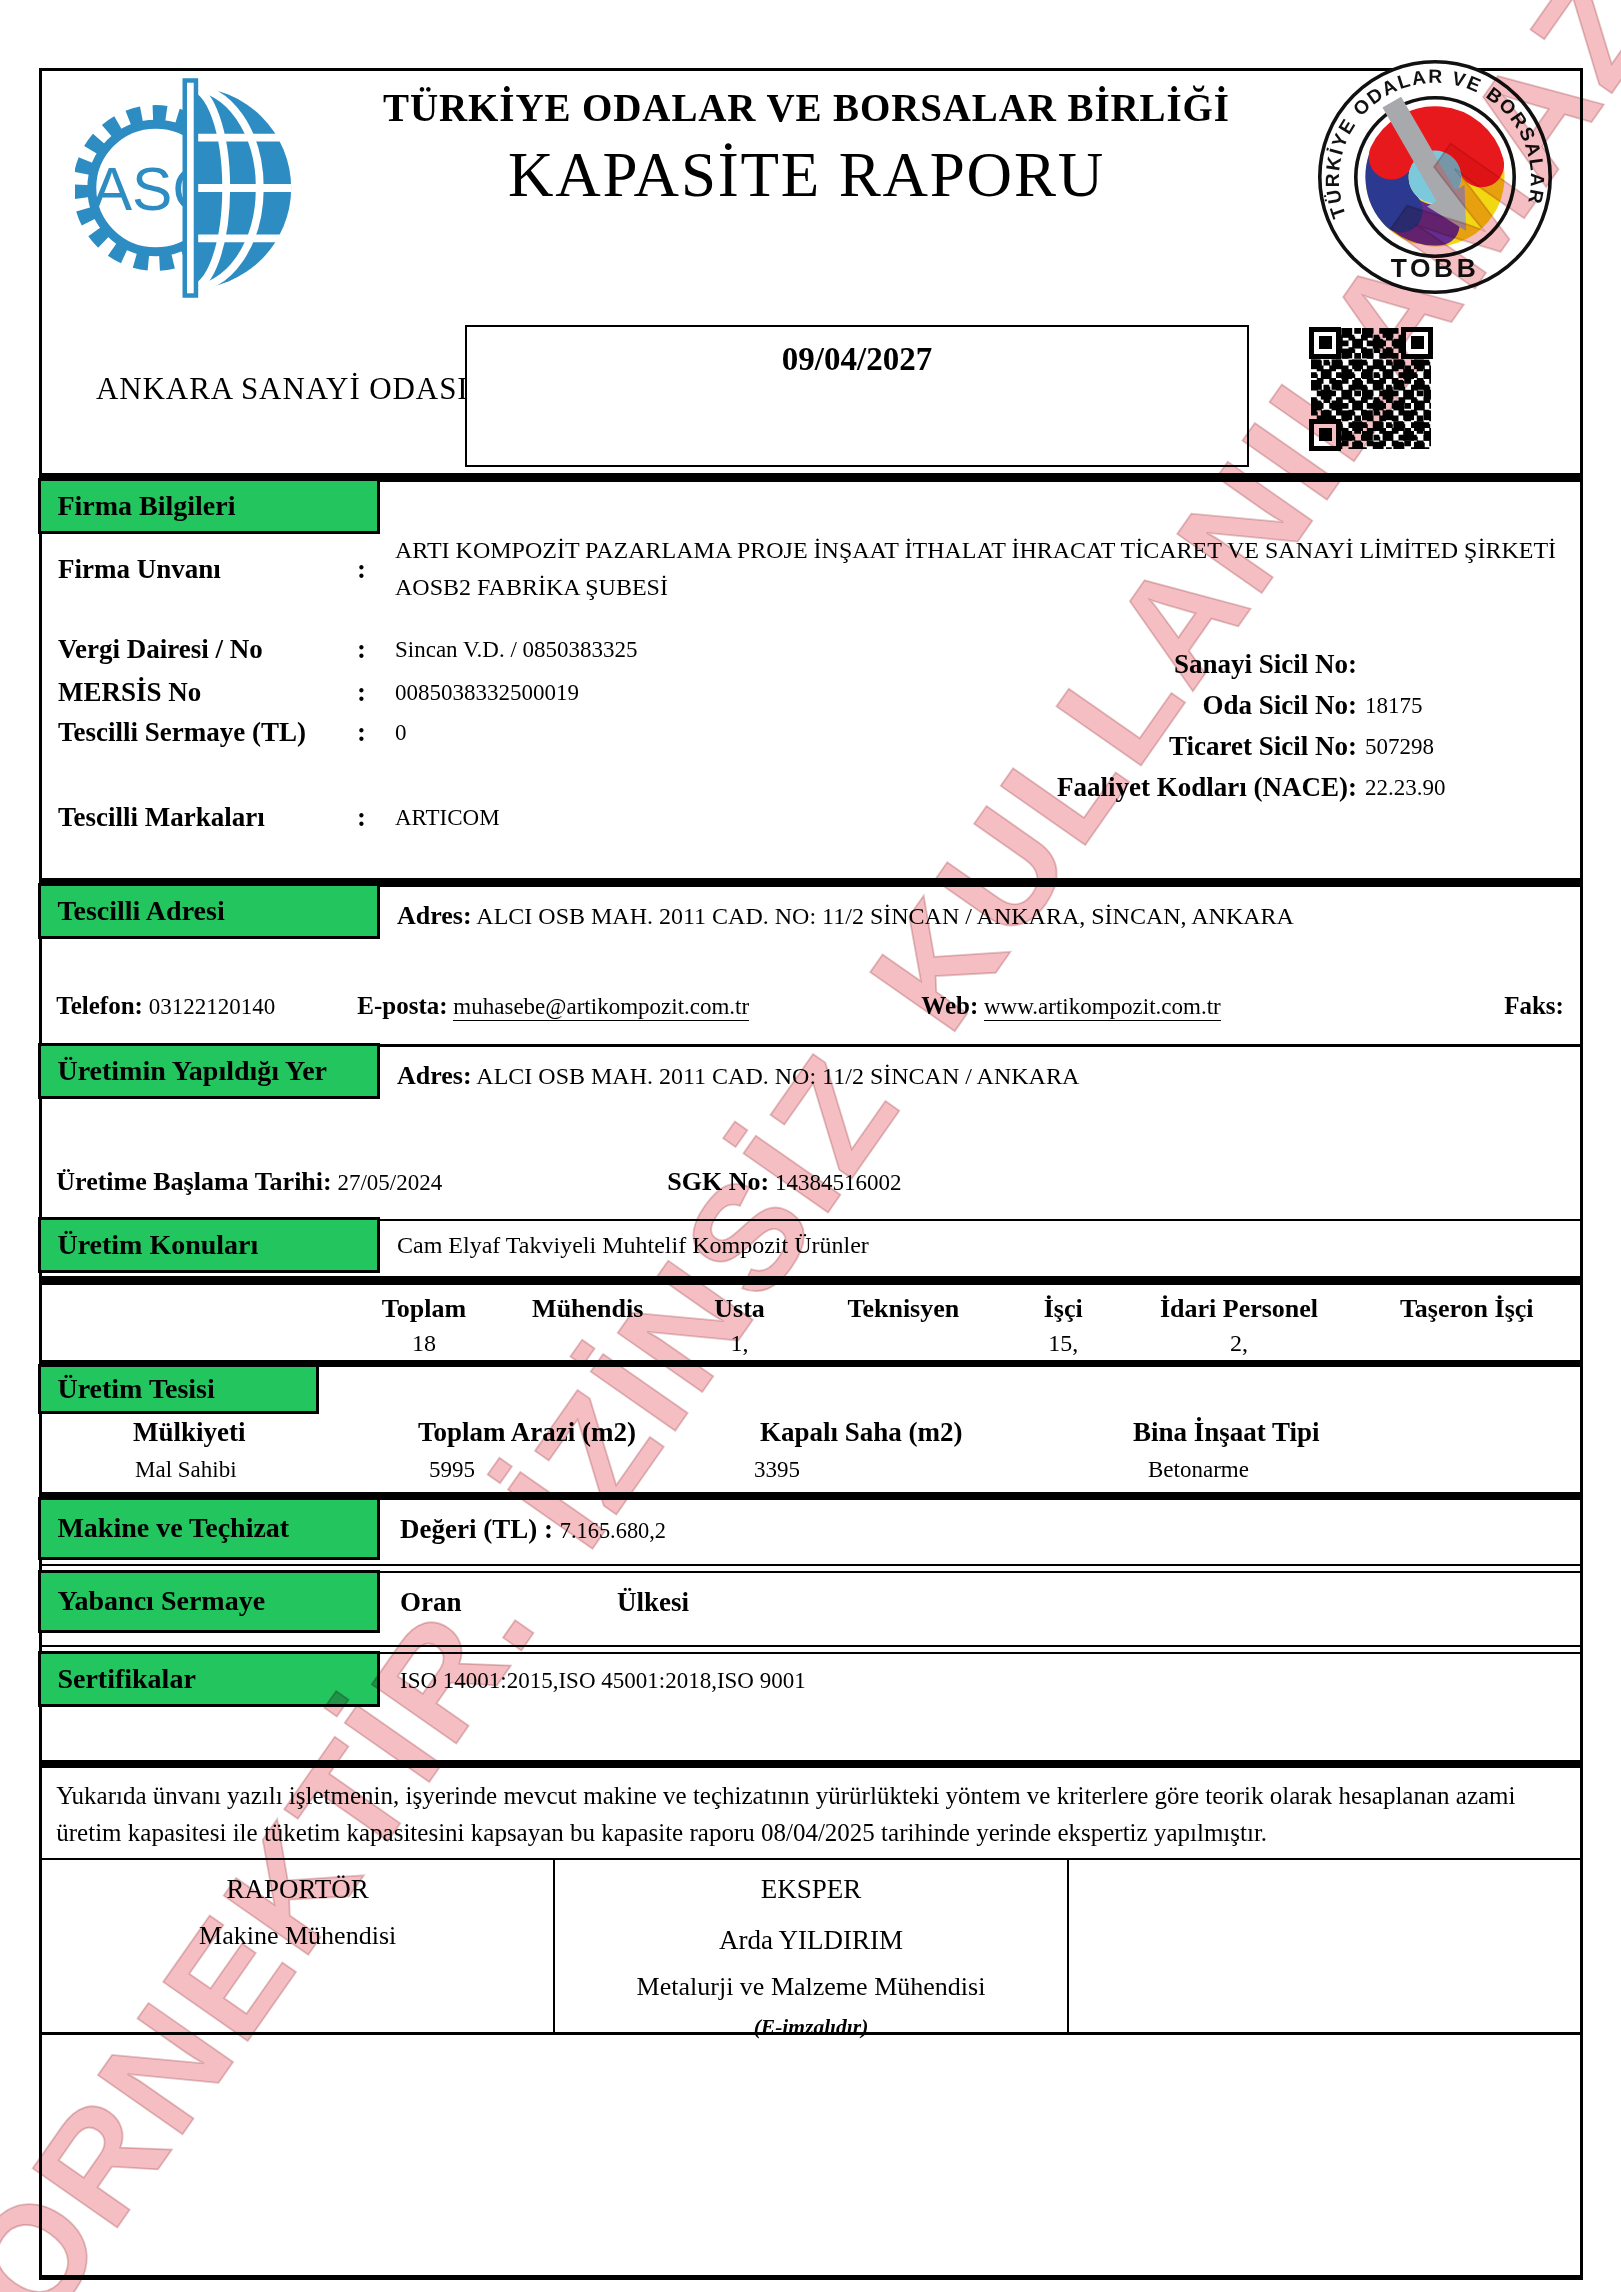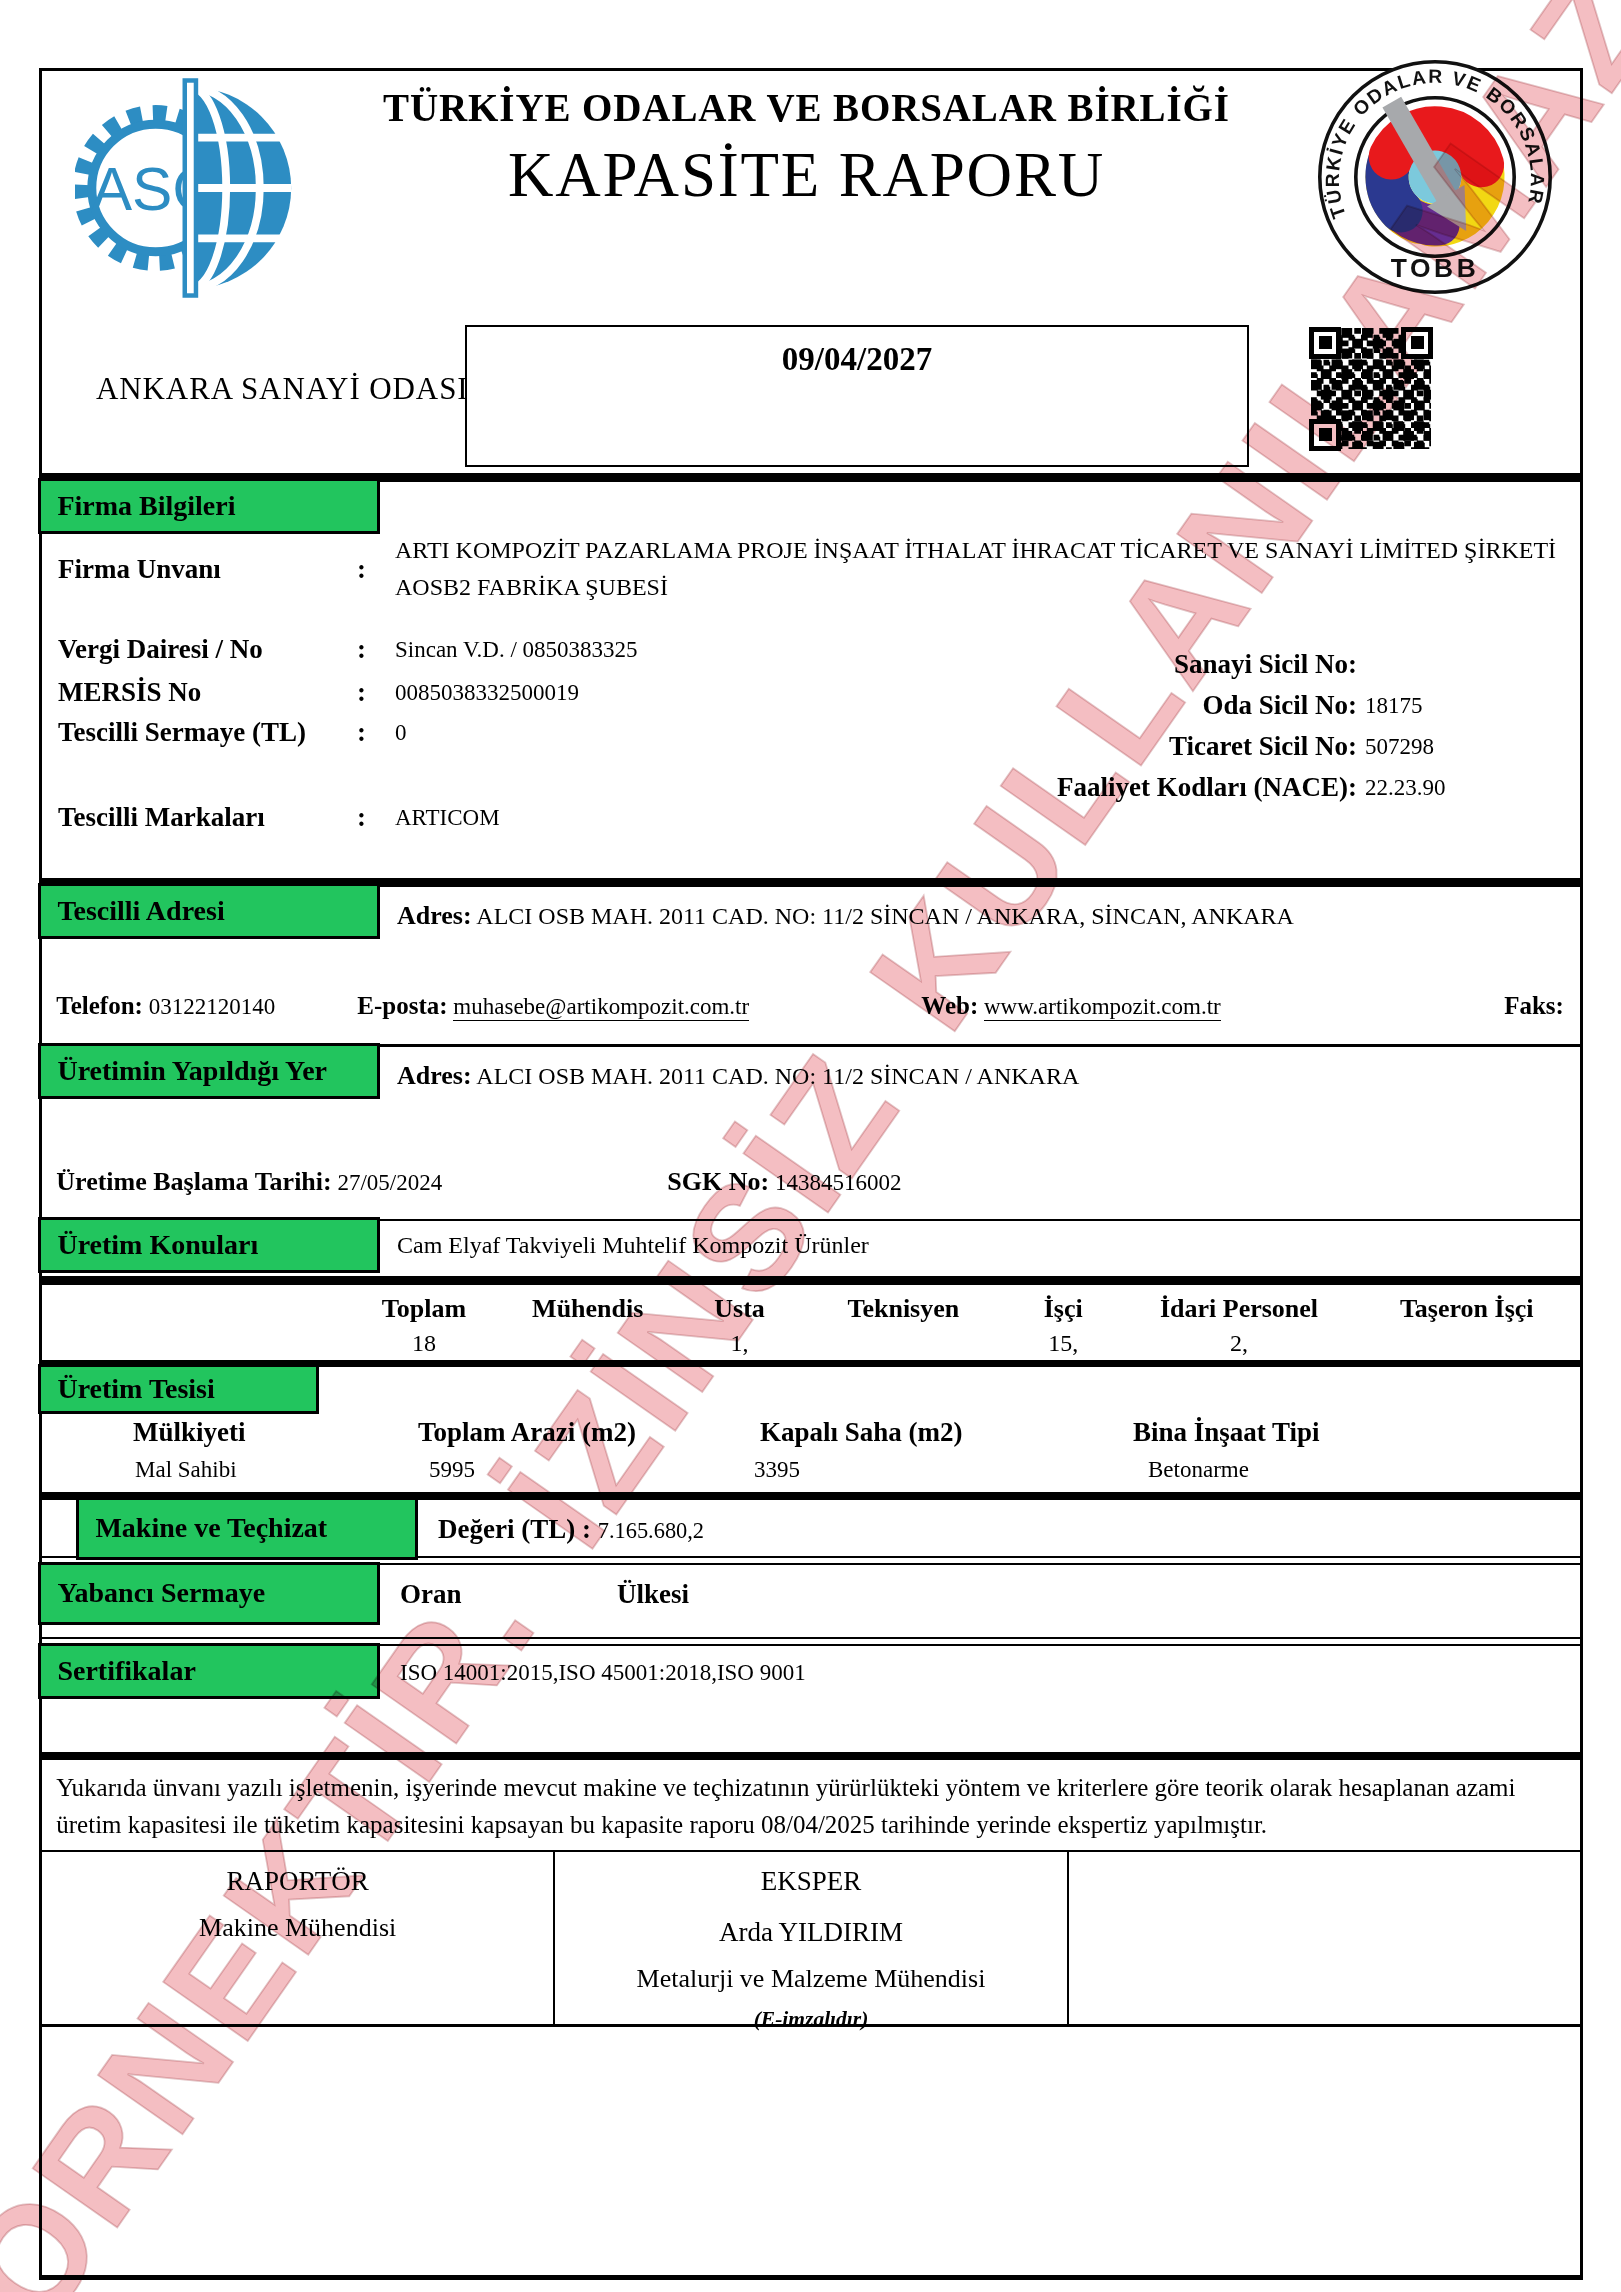--- a/index.html
+++ b/index.html
@@ -81,21 +81,21 @@
   .p-vals{top:45px;font-size:24px;}
 
   
   .sec-tesisi{height:125px;}
   .t-h{position:absolute;top:50px;font-weight:bold;font-size:27px;}
   .t-v{position:absolute;top:90px;font-size:23px;}
   .t1{left:91px;} .t2{left:376px;} .t3{left:718px;} .t4{left:1091px;}
   .tv1{left:93px;} .tv2{left:387px;} .tv3{left:712px;} .tv4{left:1106px;}
 
   
-  .sec-makine{height:56px;margin-left:38px;} .sec-yabanci{height:72px;} .sec-sertifika{height:106px;}
+  .sec-makine{height:64px;} .sec-yabanci{height:72px;} .sec-sertifika{height:106px;}
   .tag.full{height:63px;}
   .mk-line{position:absolute;left:358px;top:14.3px;font-size:27px;font-weight:bold;}
   .mk-line .val{font-weight:normal;font-size:22.4px;}
   .ya-oran{position:absolute;left:358px;top:14.3px;font-size:27px;font-weight:bold;}
   .ya-ulke{position:absolute;left:575px;top:14.3px;font-size:27px;font-weight:bold;}
   .sert-val{position:absolute;left:358px;top:14.3px;font-size:23px;}
 
   
   .sec-paragraph{height:90px;padding:9px 14.3px 0 14.3px;font-size:25px;line-height:37px;}
   .sec-signature{height:177px;border-top:2.7px solid #000;border-bottom:3.6px solid #000;

